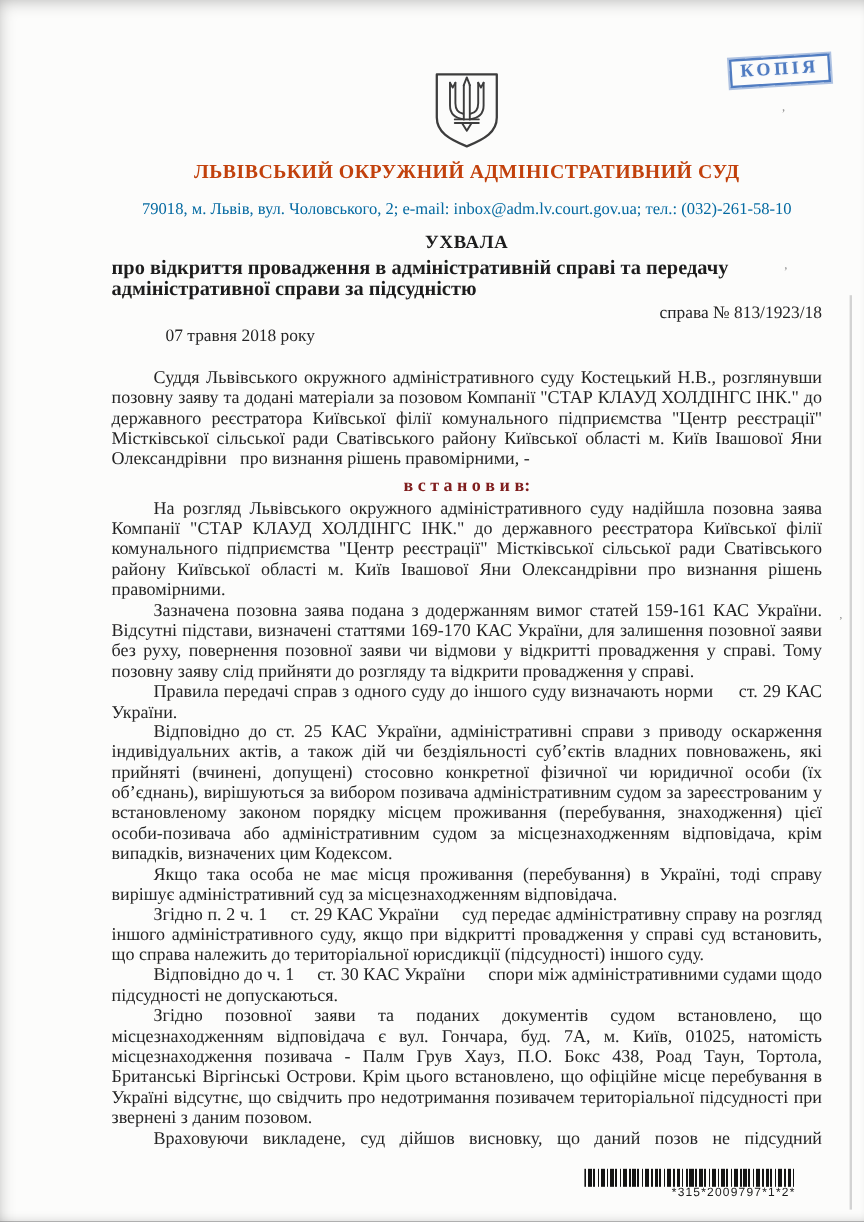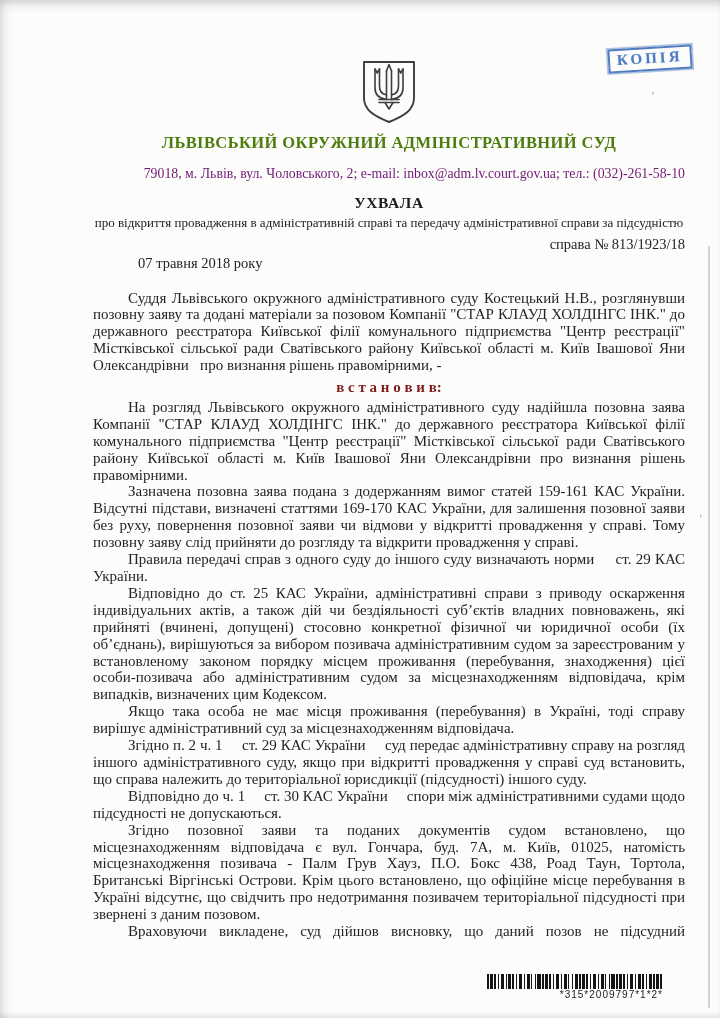--- a/index.html
+++ b/index.html
@@ -5,24 +5,24 @@
   html,body{margin:0;padding:0;background:#888;}
   .page{
     position:relative;width:720px;height:1018px;background:#fcfcfb;overflow:hidden;
     font-family:"Liberation Serif","DejaVu Serif",serif;color:#242424;
     box-shadow:inset 10px 12px 14px -12px rgba(0,0,0,.30),
                inset 0 -8px 10px -9px rgba(0,0,0,.22),
                inset -4px 0 8px -8px rgba(0,0,0,.15);
   }
   .content{position:absolute;left:93px;top:58px;width:592px;}
   .emblem{display:block;margin:0 auto;width:58px;height:68px;}
-  .court-name{margin-top:7px;text-align:center;font-weight:bold;font-size:16.5px;letter-spacing:.4px;color:#4d7c0f;}
-  .address{margin-top:13px;text-align:right;font-size:13.8px;color:#701a75;}
+  .court-name{margin-top:7px;text-align:center;font-weight:bold;font-size:16.5px;letter-spacing:.4px;color:#c2410c;}
+  .address{margin-top:13px;text-align:center;font-size:13.8px;color:#0369a1;}
   .doc-type{margin-top:12px;text-align:center;font-weight:bold;font-size:15.5px;letter-spacing:.6px;color:#1d1d1d;}
-  .subject{margin-top:2px;text-align:center;font-weight:normal;font-size:13px;line-height:17.5px;color:#1d1d1d;}
+  .subject{margin-top:2px;font-weight:bold;font-size:17px;line-height:17.5px;color:#1d1d1d;}
   .case-number{margin-top:4px;text-align:right;font-size:14.5px;}
   .doc-date{margin-top:2px;padding-left:45px;font-size:14.5px;font-family:Liberation Serif, serif;}
   .body-text{margin-top:18px;font-size:15px;line-height:16.9px;text-align:justify;}
   .body-text p{margin:0;text-indent:35px;}
   .resolution{text-align:center;font-weight:bold;text-indent:0 !important;margin:5px 0 3px 0 !important;color:#7f1d1d;}
   .force-justify{text-align-last:justify;}
   .copy-stamp{
     position:absolute;left:608px;top:47px;padding:1px 7px 2px 7px;
     border:2px solid #4272bd;box-shadow:0 0 0 1.5px rgba(66,114,189,.45);
     color:#4272bd;font-weight:bold;font-size:15px;letter-spacing:3px;

